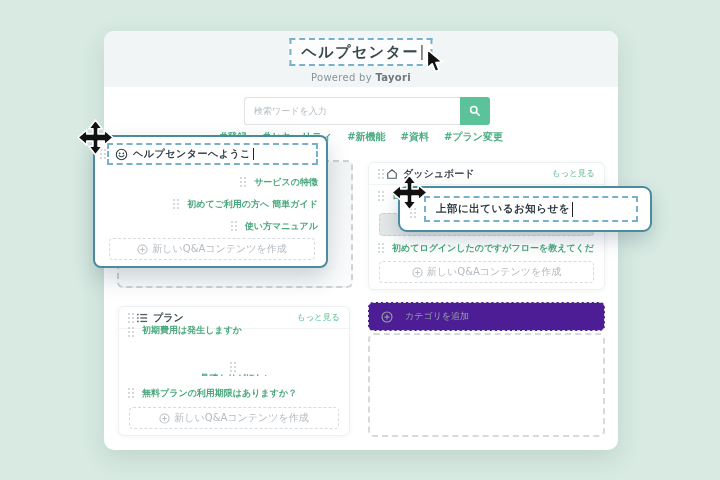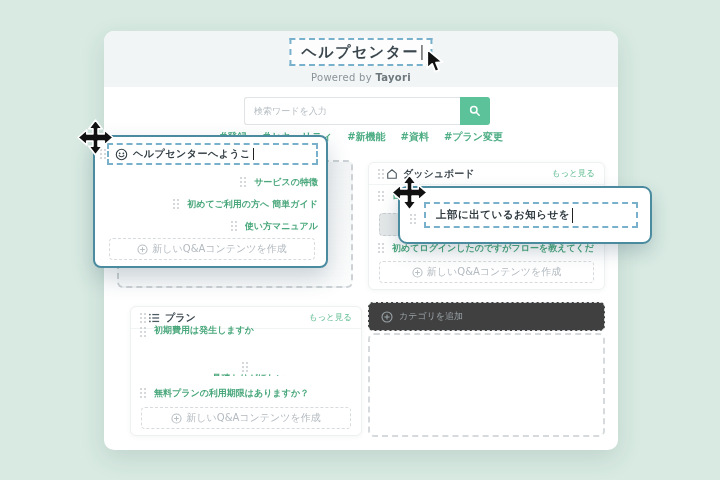--- a/index.html
+++ b/index.html
@@ -38,21 +38,21 @@
 
   
   .slot-dashed { position:absolute; border:2px dashed #ccd2d5; border-radius:6px;
                  background:linear-gradient(180deg,rgba(238,241,242,.75),rgba(246,248,248,.4)); }
   .slot-left    { left:117px; top:160px; width:236px; height:128px; }
   .slot-bottom-right { left:368px; top:333px; width:237px; height:104px; border-color:#d6dadc; background:none; }
 
   .cat-card { position:absolute; background:#fff; border:1px solid #eef1f2; border-radius:6px;
               box-shadow:0 1px 5px rgba(30,50,60,.05); }
   .card-dashboard { left:368px; top:162px; width:237px; height:128px; }
-  .card-plan      { left:118px; top:306px; width:232px; height:130px;margin-left:12px; }
+  .card-plan      { left:118px; top:306px; width:232px; height:130px; }
 
   .cat-header { display:flex; align-items:center; height:22px; padding:0 9px;
                 border-bottom:1px solid #f1f4f5; }
   .cat-title { font-size:10px; font-weight:bold; color:#3b474e; margin-left:5px; white-space:nowrap; }
   .more-link { margin-left:auto; font-size:8.5px; color:#63bd94; white-space:nowrap; }
 
   .qa-row { display:flex; align-items:center; padding:0 9px; position:absolute; left:0; right:0; height:14px; }
   .qa-text { font-size:9px; font-weight:bold; color:#4aa87c; margin-left:6px; white-space:nowrap; overflow:hidden; }
 
   .dots { width:2px; height:2px; border-radius:50%; background:#c7ccd0; flex:none;
@@ -61,33 +61,33 @@
 
   .add-btn { position:absolute; left:10px; right:10px; height:22px; border:1px dashed #d8dbdd; border-radius:4px;
              display:flex; align-items:center; justify-content:center; background:#fff;
              font-size:10px; color:#b3bac0; gap:4px; }
 
   .drop-bar { position:absolute; left:10px; right:10px; top:50px; height:23px;
               background:#e3e7e8; border:1px dashed #c9ced1; border-radius:4px; }
 
   .add-category { position:absolute; left:368px; top:302px; width:237px; height:29px;
                   border:1px dashed #d6dadc; border-radius:5px; display:flex; align-items:center;
-                  padding-left:12px; gap:6px; font-size:9px; color:#9aa3a8; background:#404040; }
+                  padding-left:12px; gap:12px; font-size:9px; color:#9aa3a8; background:#4c1d95; }
 
   
   .float-card { position:absolute; left:93px; top:135px; width:235px; height:133px; background:#fff;
                 border:2px solid #4a8ba0; border-radius:8px; box-shadow:0 10px 22px rgba(35,70,90,.22); z-index:20; }
   .float-card .edit-box { position:absolute; left:12px; top:6px; right:8px; height:22px;
                 border:2px dashed #79b1cd; display:flex; align-items:center; padding-left:6px; background:#fff; }
   .float-card .edit-title { font-size:10px; font-weight:bold; color:#333e45; margin-left:5px; letter-spacing:.5px; white-space:nowrap; }
   .float-card .handle { position:absolute; left:5px; top:12px; }
   .float-row { position:absolute; left:8px; right:8px; height:14px; display:flex; align-items:center;justify-content:flex-end; }
   .float-add { left:14px; right:11px; bottom:6px; }
 
-  .float-item { position:absolute; left:398px; top:186px; width:254px; height:58px; background:#fff;
+  .float-item { position:absolute; left:398px; top:186px; width:254px; height:46px; background:#fff;
                 border:2px solid #4a8ba0; border-radius:9px; box-shadow:0 8px 18px rgba(35,70,90,.22); z-index:30;
                 display:flex; align-items:center; padding:0 12px 0 10px; }
   .float-item .edit-box2 { flex:1; height:26px; border:2px dashed #79b1cd; display:flex; align-items:center;
                 padding-left:10px; margin-left:6px; background:#fff; }
   .float-item .edit-text { font-size:10.5px; font-weight:bold; color:#2f3a40; letter-spacing:.5px; white-space:nowrap; }
 
   
   .cursor { position:absolute; z-index:40; pointer-events:none; }
   .move-cursor-1 { left:77px; top:119px; }
   .move-cursor-2 { left:391px; top:174px; }

